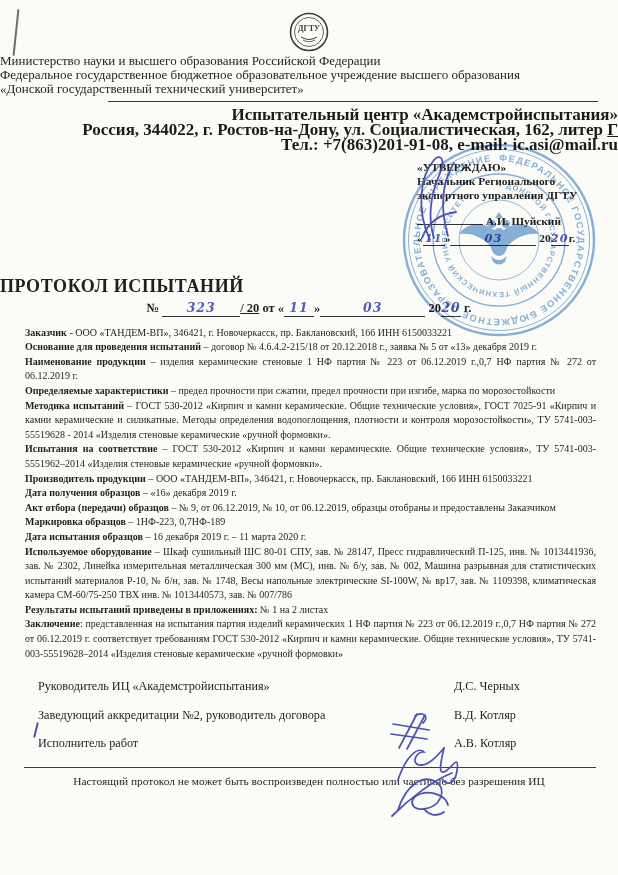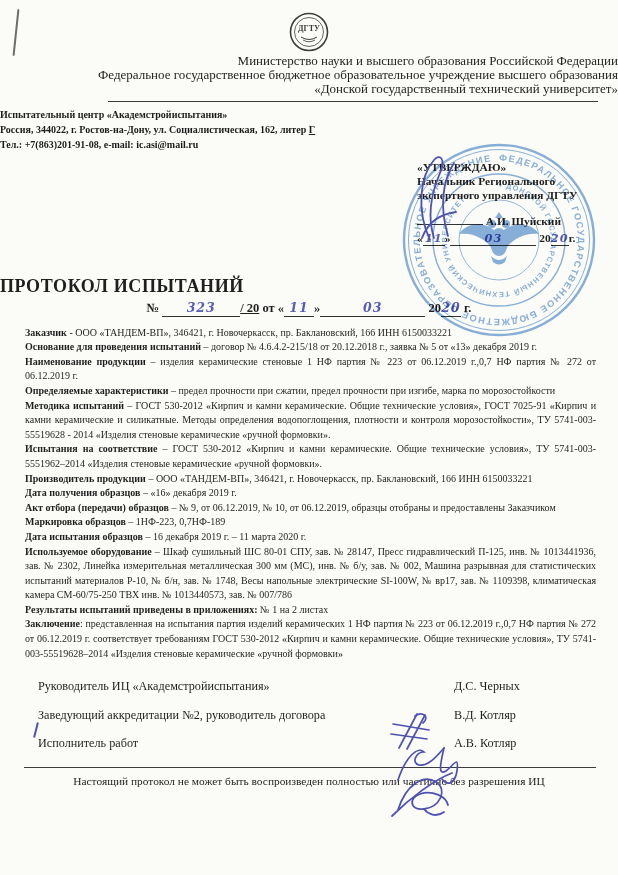--- a/index.html
+++ b/index.html
@@ -1,25 +1,25 @@
 <!DOCTYPE html>
 <html><head>
 <meta charset="utf-8">
 <style>
   html,body{margin:0;padding:0;background:#e8e8e6;}
   .page{position:relative;width:618px;height:875px;background:#fbfbf8;
         font-family:"Liberation Serif",serif;color:#1f1f1f;overflow:hidden;margin:0 auto;}
   .artifact{position:absolute;left:15px;top:9px;width:2px;height:47px;background:#4a4a4a;
             transform:rotate(6deg);border-radius:1px;opacity:.8;}
   
-  .hdr{padding-top:12px;text-align:right;}
+  .hdr{padding-top:12px;text-align:left;}
   .logo{width:40px;height:40px;margin:0 auto 2px auto;}
   .hdr-line{font-size:13px;line-height:14.2px;color:#242424;}
   .rule1{border-top:1.6px solid #3a3a3a;margin:4px 20px 5px 108px;}
-  .center-bold{text-align:left;font-weight:bold;font-size:10px;line-height:15px;color:#1b1b1b;}
+  .center-bold{text-align:right;font-weight:bold;font-size:17px;line-height:15px;color:#1b1b1b;}
   .liter-u{text-decoration:underline;}
   
   .accred{position:relative;height:92px;margin-top:8px;}
   .acc-left{position:absolute;left:25px;top:2px;font-weight:bold;font-size:11.4px;line-height:14px;}
   .acc-gap{height:4px;}
   .approve{position:absolute;left:417px;top:0;width:190px;font-weight:bold;font-size:11.4px;line-height:14px;}
   .appr-sign{margin-top:12px;white-space:nowrap;}
   .appr-date{margin-top:3px;white-space:nowrap;font-weight:bold;}
   .uline{display:inline-block;border-bottom:1px solid #333;text-align:center;vertical-align:baseline;}
   .w70{width:66px;} .w22{width:22px;} .w80{width:78px;} .w18{width:18px;}

